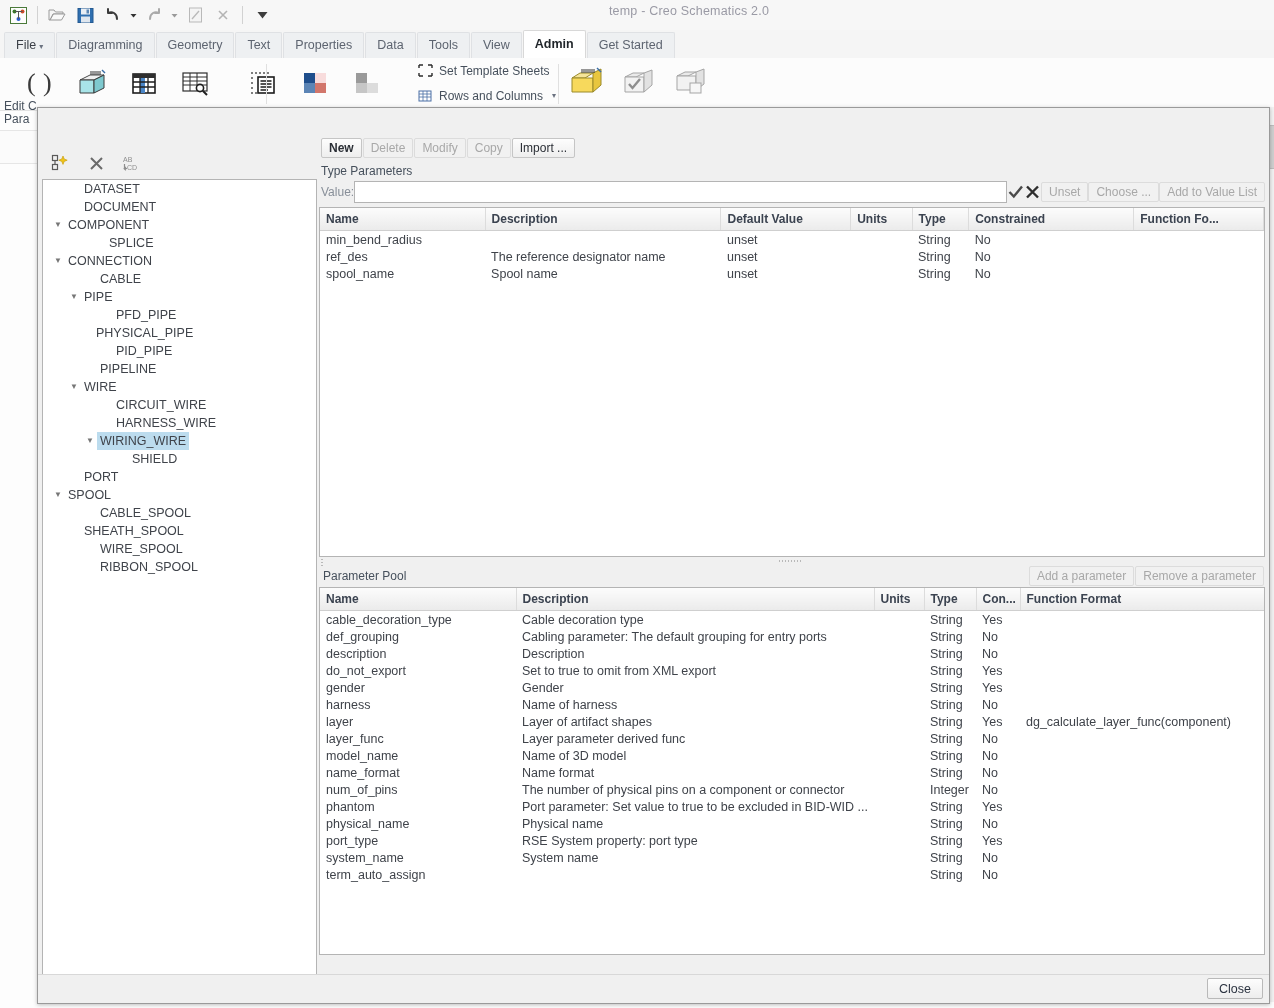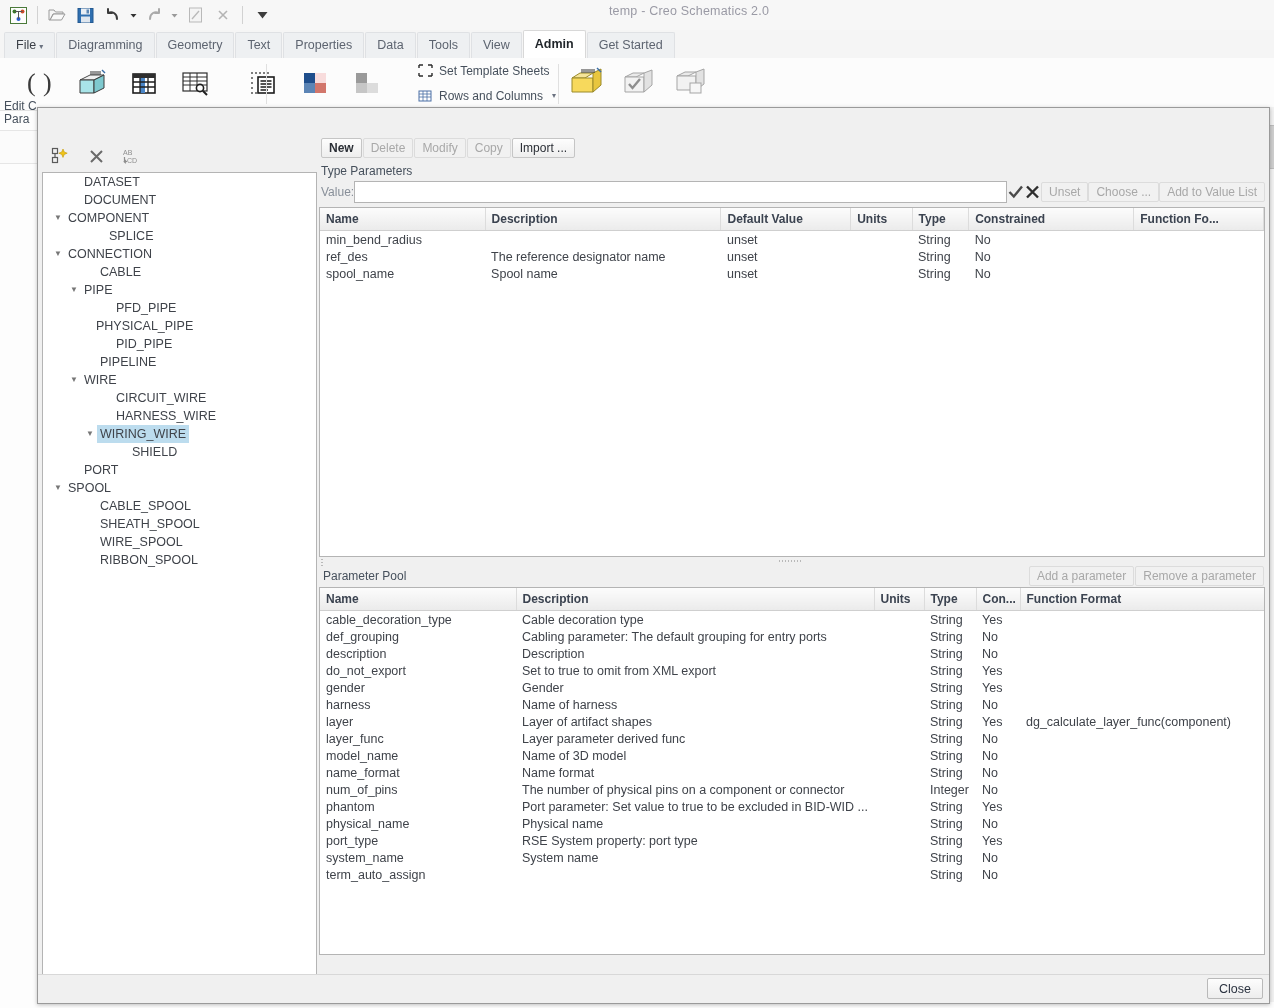--- a/index.html
+++ b/index.html
@@ -52,21 +52,21 @@
   .dlg-title{height:22px;background:linear-gradient(#eeeeee,#e2e2e2);border-bottom:1px solid #c8c8c8;
              position:relative;}
   .dlg-title-text{position:absolute;left:0;top:0;width:100%;height:22px;line-height:22px;
        text-align:center;font-size:12px;color:#333;}
   .dlg-btns{position:absolute;right:4px;top:0;height:22px;display:flex;align-items:center;gap:9px;}
   .dlg-btn{width:15px;height:15px;display:flex;align-items:center;justify-content:center;color:#555;}
 
   .dlg-body{position:absolute;left:0;top:23px;width:1231px;height:843px;background:#f0f0f0;}
 
   
-  .tree-pane{position:absolute;left:4px;top:11px;width:275px;height:836px;background:#f0f0f0;}
+  .tree-pane{position:absolute;left:4px;top:18px;width:275px;height:836px;background:#f0f0f0;}
   .tree-tools{height:28px;display:flex;align-items:center;padding-left:8px;gap:16px;}
   .tt-btn{width:20px;height:20px;display:flex;align-items:center;justify-content:center;}
   .tree-box{position:absolute;left:0;top:30px;width:273px;height:804px;background:#fff;
             border:1px solid #b4b4b4;overflow:hidden;}
   .tnode{height:18px;line-height:18px;font-size:12.5px;color:#3f434a;display:flex;align-items:center;white-space:nowrap;}
   .tnode .tw{width:14px;display:inline-block;text-align:center;font-size:8px;color:#777;flex:none;}
   .tnode .lbl{padding:0 3px;}
   .tnode.sel .lbl{background:#bcdcee;text-align:center;}
 
   
@@ -437,21 +437,21 @@
             <span class="lbl">PORT</span>
           </div>
           <div class="tnode" style="padding-left: 8px;">
             <span class="tw">▼</span>
             <span class="lbl">SPOOL</span>
           </div>
           <div class="tnode" style="padding-left: 40px;">
             <span class="tw"></span>
             <span class="lbl">CABLE_SPOOL</span>
           </div>
-          <div class="tnode" style="padding-left: 40px;">
+          <div class="tnode" style="padding-left: 24px;">
             <span class="tw"></span>
             <span class="lbl">SHEATH_SPOOL</span>
           </div>
           <div class="tnode" style="padding-left: 40px;">
             <span class="tw"></span>
             <span class="lbl">WIRE_SPOOL</span>
           </div>
           <div class="tnode" style="padding-left: 40px;">
             <span class="tw"></span>
             <span class="lbl">RIBBON_SPOOL</span>

